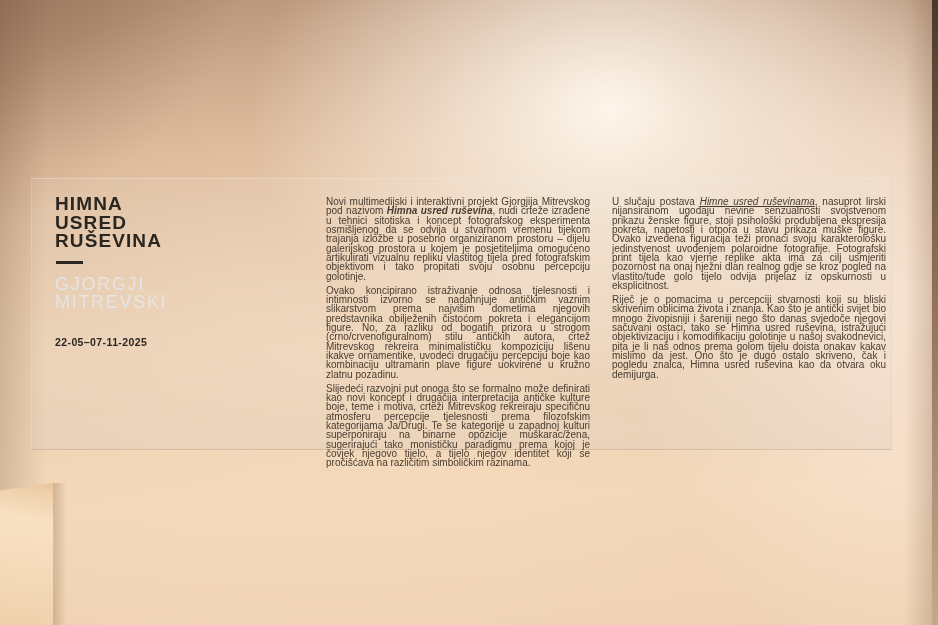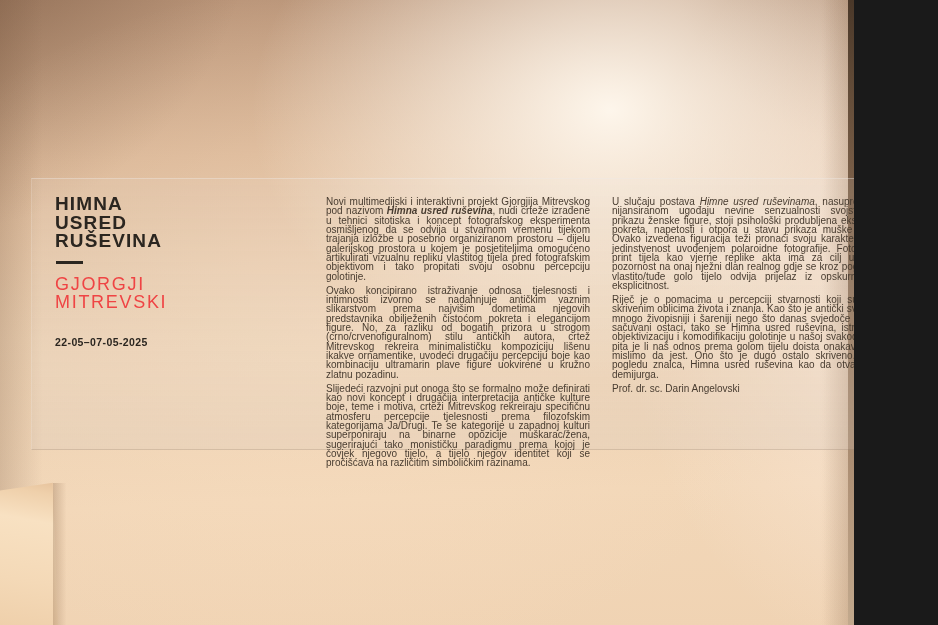--- a/index.html
+++ b/index.html
@@ -1,17 +1,17 @@
 <!DOCTYPE html>
 <html><head>
 <meta charset="utf-8">
 <style>
   html,body{margin:0;padding:0;background:#1a1a1a;}
   .stage{
-    position:relative;width:854px;height:625px;overflow:hidden;
+    position:relative;width:938px;height:625px;overflow:hidden;
     font-family:"Liberation Sans",sans-serif;
   }
   
   .wall{
     position:absolute;inset:0;
     background:
       linear-gradient(90deg, rgba(110,78,55,0.22) 0%, rgba(110,78,55,0) 5%, rgba(110,78,55,0) 96%, rgba(110,78,55,0.12) 100%),
       radial-gradient(ellipse 560px 420px at 610px 110px, rgba(255,248,238,0.97) 0%, rgba(255,248,238,0) 64%),
       radial-gradient(ellipse 430px 540px at 935px 290px, rgba(252,235,222,0.80) 0%, rgba(252,235,222,0) 72%),
       radial-gradient(ellipse 640px 460px at 330px 330px, rgba(250,224,196,0.50) 0%, rgba(250,224,196,0) 75%),
@@ -44,29 +44,29 @@
     background:linear-gradient(180deg, rgba(235,230,226,0.10) 0%, rgba(225,218,212,0.17) 70%, rgba(208,198,190,0.22) 100%);
     border-top:1px solid rgba(255,255,255,0.28);
     border-bottom:1px solid rgba(140,118,100,0.28);
     border-left:1px solid rgba(255,255,255,0.14);
     border-right:1px solid rgba(205,193,184,0.22);
   }
   
   .titleblock{position:absolute;left:55px;top:195px;color:#2b2620;}
   .title-line{font-size:19px;font-weight:700;line-height:18.6px;letter-spacing:1.1px;}
   .divider{width:27px;height:3px;background:#2b2620;margin:10px 0 11px 1px;}
-  .artist-line{font-size:18px;font-weight:500;line-height:18.6px;letter-spacing:1.7px;color:#ef4444;}
+  .artist-line{font-size:18px;font-weight:500;line-height:18.6px;letter-spacing:1.7px;color:#e5e5e5;}
   .dates{margin-top:24px;font-size:10.5px;font-weight:700;letter-spacing:0.4px;color:#2b2620;}
   
   .col{position:absolute;top:197px;text-align:justify;color:#483c30;font-size:10px;line-height:9.35px;}
   .col p{margin:0 0 4.6px 0;}
   .col-a{left:326px;width:264px;}
   .col-b{left:612px;width:274px;}
   .b{font-weight:400;}
-  .i{font-style:italic;}
+  .i{font-style:italic;text-decoration:underline;}
   .bi{font-weight:700;font-style:italic;}
   .signature{margin-top:19px;text-align:left;}
 </style>
 </head>
 <body>
 
 <div class="stage">
   <div class="wall"></div>
   <div class="edge-soft"></div>
   <div class="edge-strip"></div>
@@ -76,27 +76,26 @@
   <div class="pedestal"></div>
   <div class="pedestal-shadow"></div>
 
   <div class="titleblock">
     <div class="title-line">HIMNA</div>
     <div class="title-line">USRED</div>
     <div class="title-line">RUŠEVINA</div>
     <div class="divider"></div>
     <div class="artist-line">GJORGJI</div>
     <div class="artist-line">MITREVSKI</div>
-    <div class="dates">22-05–07-05-2025</div>
+    <div class="dates">22-05–07-11-2025</div>
   </div>
 
   <div class="col col-a">
     <p><span>Novi multimedijski i interaktivni projekt Gjorgjija Mitrevskog pod nazivom </span><span class="bi">Himna usred ruševina</span><span>, nudi crteže izrađene u tehnici sitotiska i koncept fotografskog eksperimenta osmišljenog da se odvija u stvarnom vremenu tijekom trajanja izložbe u posebno organiziranom prostoru – dijelu galerijskog prostora u kojem je posjetiteljima omogućeno artikulirati vizualnu repliku vlastitog tijela pred fotografskim objektivom i tako propitati svoju osobnu percepciju golotinje.</span></p>
     <p><span>Ovako koncipirano istraživanje odnosa tjelesnosti i intimnosti izvorno se nadahnjuje antičkim vaznim slikarstvom prema najvišim dometima njegovih predstavnika obilježenih čistoćom pokreta i elegancijom figure. No, za razliku od bogatih prizora u strogom (crno/crvenofiguralnom) stilu antičkih autora, crtež Mitrevskog rekreira minimalističku kompoziciju lišenu ikakve ornamentike, uvodeći drugačiju percepciju boje kao kombinaciju ultramarin plave figure uokvirene u kružno zlatnu pozadinu.</span></p>
     <p><span>Slijedeći razvojni put onoga što se formalno može definirati kao novi koncept i drugačija interpretacija antičke kulture boje, teme i motiva, crteži Mitrevskog rekreiraju specifičnu atmosferu percepcije tjelesnosti prema filozofskim kategorijama </span><span class="b">Ja/Drugi</span><span>. Te se kategorije u zapadnoj kulturi superponiraju na binarne opozicije </span><span class="b">muškarac/žena</span><span>, sugerirajući tako monističku paradigmu prema kojoj je čovjek njegovo tijelo, a tijelo njegov identitet koji se pročišćava na različitim simboličkim razinama.</span></p>
   </div>
 
   <div class="col col-b">
     <p><span>U slučaju postava </span><span class="i">Himne usred ruševinama</span><span>, nasuprot lirski nijansiranom ugođaju nevine senzualnosti svojstvenom prikazu ženske figure, stoji psihološki produbljena ekspresija pokreta, napetosti i otpora u stavu prikaza muške figure. Ovako izvedena figuracija teži pronaći svoju karakterološku jedinstvenost uvođenjem polaroidne fotografije. Fotografski print tijela kao vjerne replike akta ima za cilj usmjeriti pozornost na onaj nježni dlan realnog gdje se kroz pogled na vlastito/tuđe golo tijelo odvija prijelaz iz opskurnosti u eksplicitnost.</span></p>
     <p><span>Riječ je o pomacima u percepciji stvarnosti koji su bliski skrivenim oblicima života i znanja. Kao što je antički svijet bio mnogo živopisniji i šareniji nego što danas svjedoče njegovi sačuvani ostaci, tako se Himna usred ruševina, istražujući objektivizaciju i komodifikaciju golotinje u našoj svakodnevici, pita je li naš odnos prema golom tijelu doista onakav kakav mislimo da jest. Ono što je dugo ostalo skriveno, čak i pogledu znalca, Himna usred ruševina kao da otvara oku demijurga.</span></p>
-    <p class="signature">Prof. dr. sc. Darin Angelovski</p>
   </div>
 </div>
 
 </body></html>

